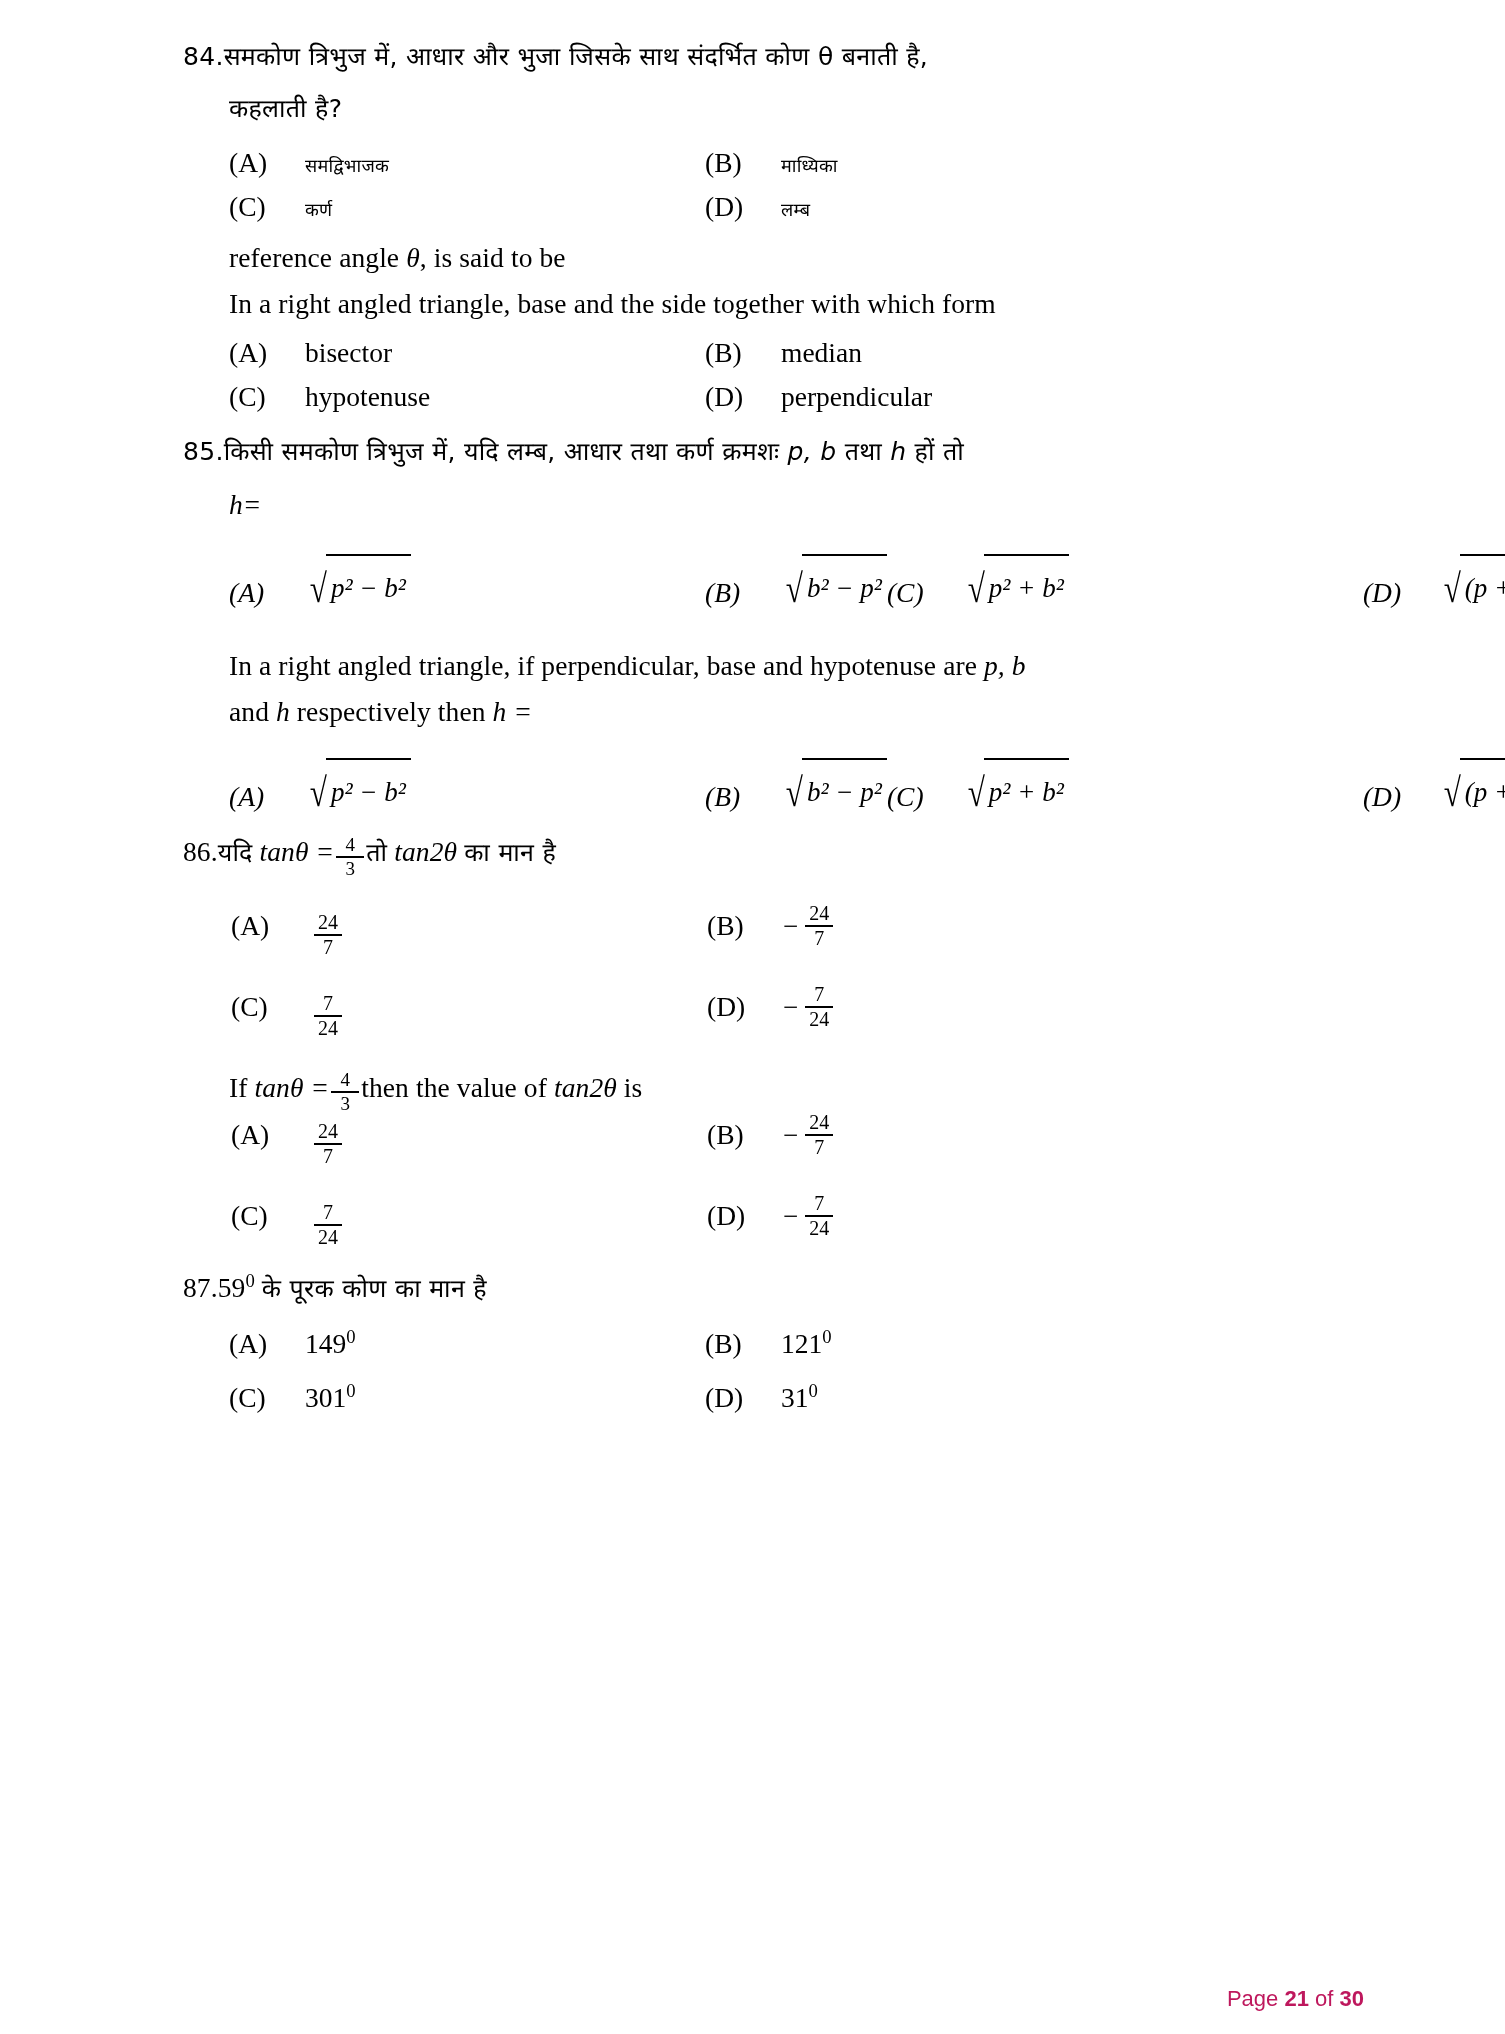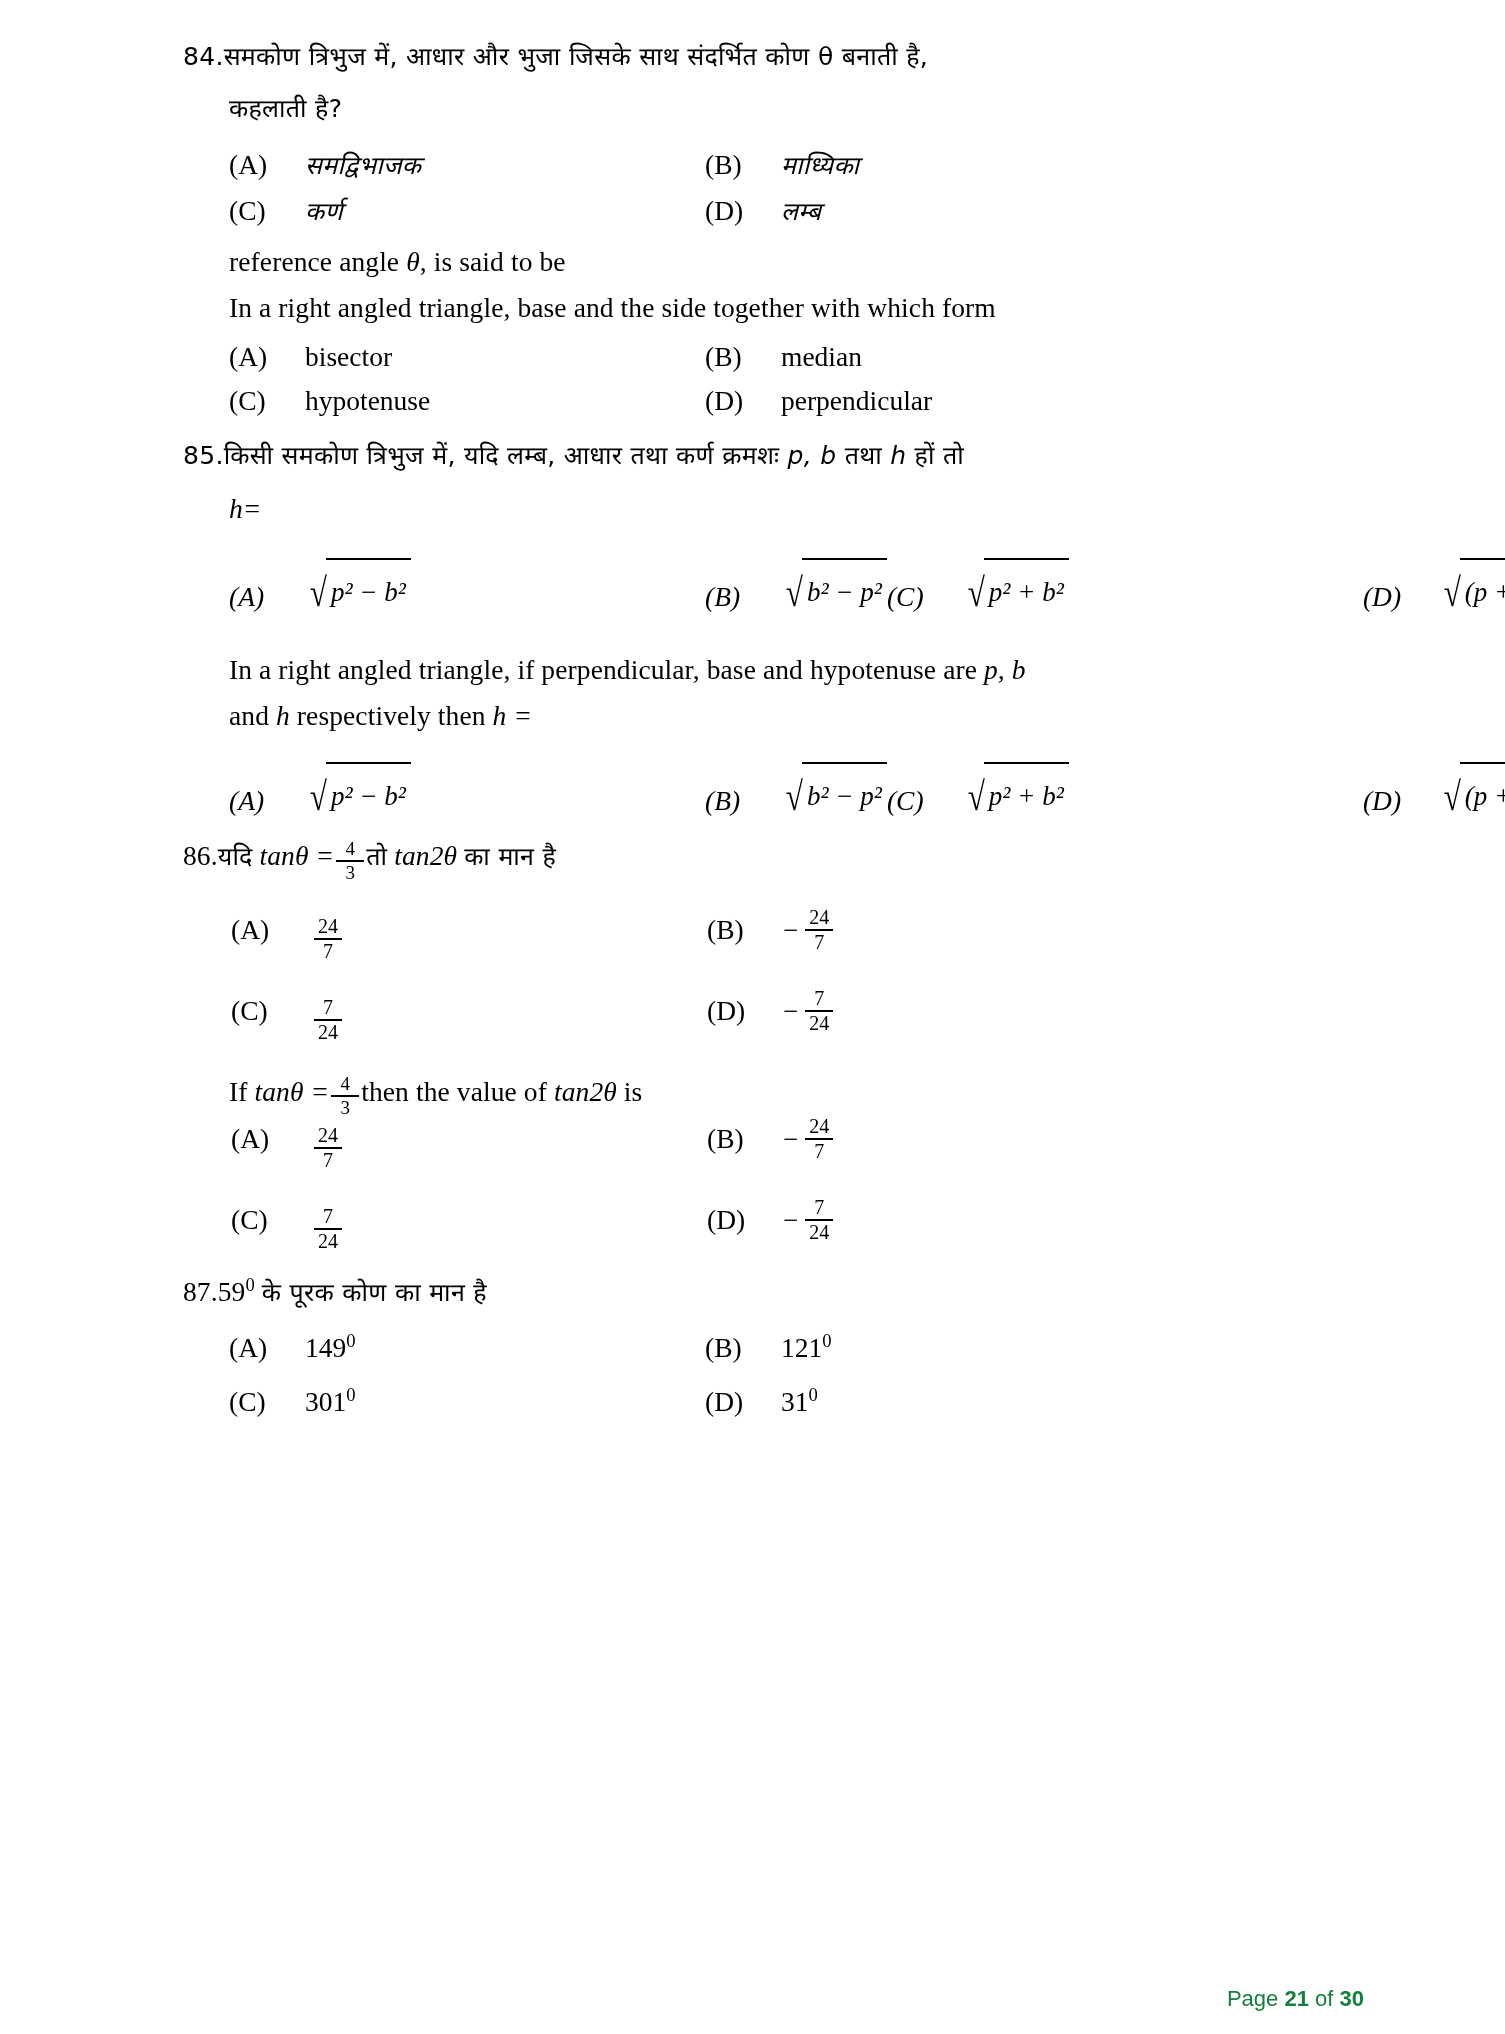--- a/index.html
+++ b/index.html
@@ -86,21 +86,21 @@
   .olabel {
     flex: 0 0 auto;
     width: 76px;
     font-size: 27.5px;
     font-family: "Liberation Serif", serif;
   }
   .oval {
     flex: 1 1 auto;
     font-size: 27.5px;
   }
-  .oval.hindi { font-size: 25px; font-style: italic; }
+  .oval.hindi { font-size: 18px; }
   .oval.math { font-style: italic; font-size: 28px; }
 
   
   .options.tight .orow { margin-bottom: 12px; }
   .options.loose .orow { margin-bottom: 22px; }
   .options.radical .orow { margin-bottom: 20px; }
   .options.frac .orow { margin-bottom: 26px; }
 
   
   .mi { font-style: italic; }
@@ -168,21 +168,21 @@
     font-style: normal;
   }
 
   
   .footer {
     position: absolute;
     right: 152px;
     bottom: 22px;
     font-family: "Liberation Sans", sans-serif;
     font-size: 22px;
-    color: #15803d;
+    color: #be185d;
   }
   .footer b { font-weight: bold; }
 
   .spacer-sm { height: 14px; }
 </style>
 </head>
 <body>
 
 <div class="page">
   <div class="content">

